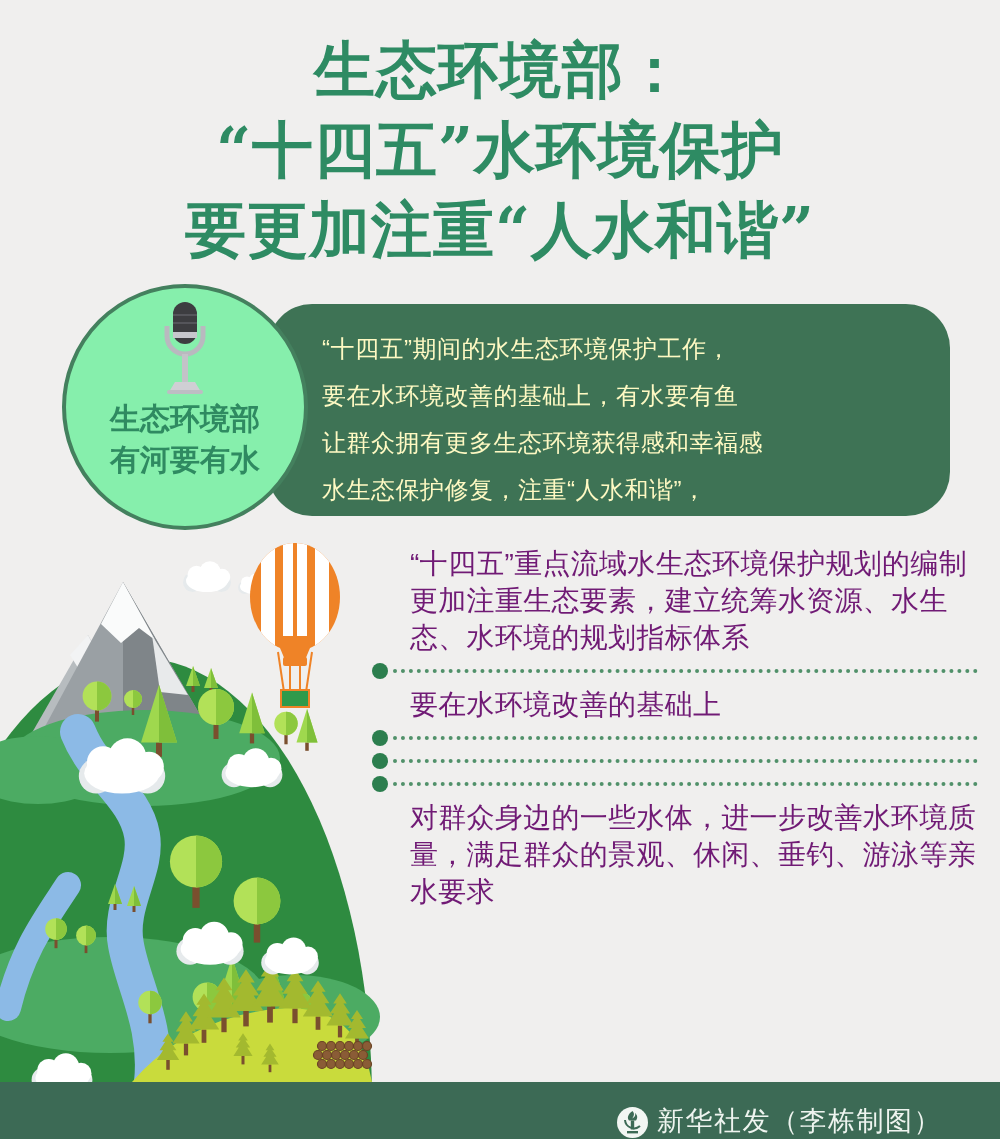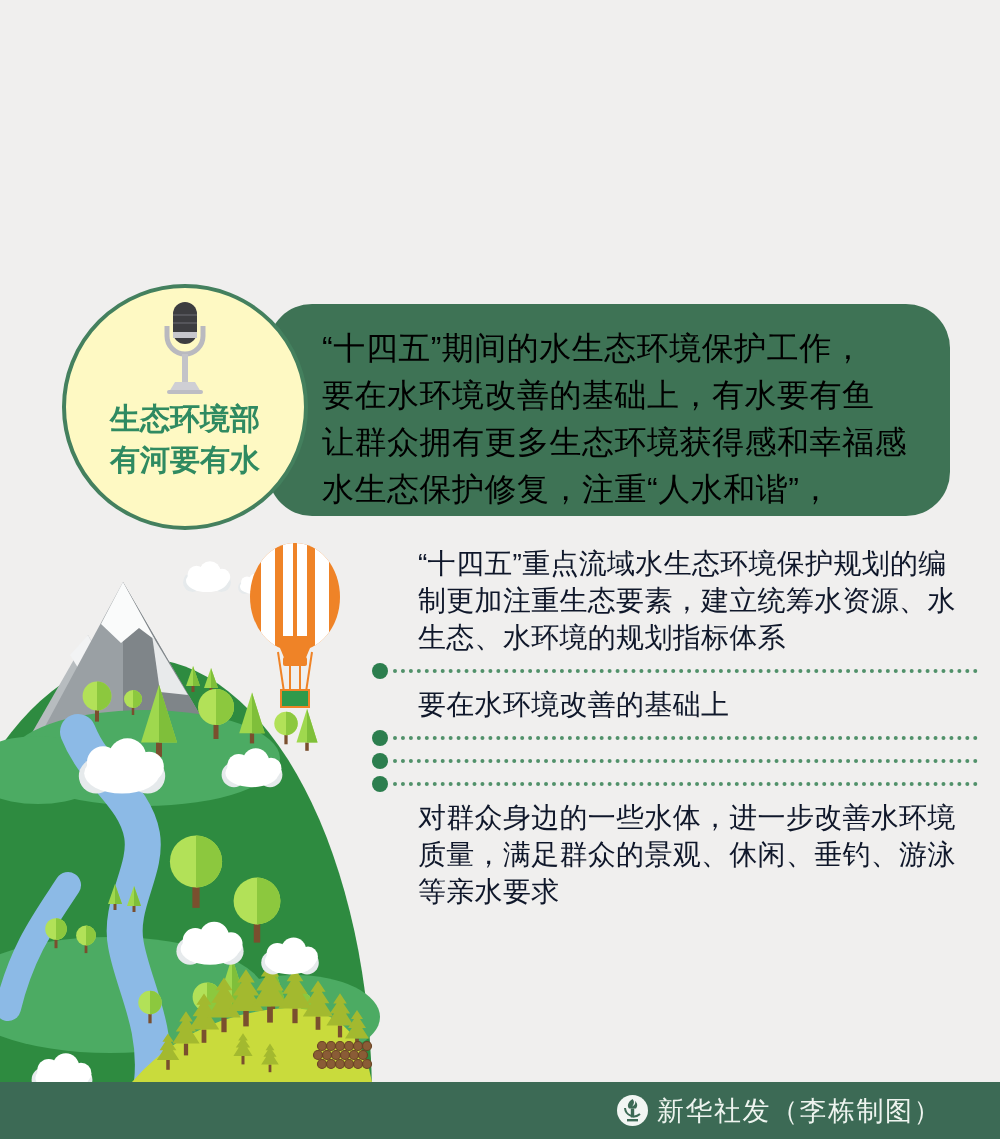--- a/index.html
+++ b/index.html
@@ -10,58 +10,63 @@
   }
   
   .title {
     position:absolute; top:30px; left:0; right:0; z-index:4;
     text-align:center; font-family:"DejaVu Serif", serif; font-weight:700;
     font-size:61px; line-height:80px; color:#2e8b63; letter-spacing:1px;
   }
   
   .speaker-circle {
     position:absolute; left:62px; top:284px; width:238px; height:238px; z-index:3;
-    background:#fef9c3; border:4px solid #44805e; border-radius:50%;
+    background:#86efac; border:4px solid #44805e; border-radius:50%;
     display:flex; flex-direction:column; align-items:center;
     text-align:left;
   }
   .speaker-circle .mic { margin-top:12px; height:96px; }
   .speaker-lines { font-size:30px; font-weight:700; color:#2f8a61; line-height:41px; margin-top:2px; }
   
   .quote-box {
     position:absolute; left:268px; top:304px; width:682px; height:212px; z-index:2;
     background:#3e7355; border-radius:44px; box-sizing:border-box;
     padding:21px 20px 0 54px;
   }
-  .quote-line { font-size:32px; line-height:47px; color:#000000; letter-spacing:0.5px; white-space:nowrap; }
+  .quote-line { font-size:24px; line-height:47px; color:#fef9c3; letter-spacing:0.5px; white-space:nowrap; }
   
   .points { position:absolute; left:372px; top:540px; width:606px; z-index:2; }
   .point-text {
-    padding-left:38px; font-size:28px; line-height:37px; color:#0f172a;
-    letter-spacing:0.3px; margin:5px 8px;
+    padding-left:38px; font-size:28px; line-height:37px; color:#701a75;
+    letter-spacing:0.3px; margin:5px 0;
   }
   .sep { display:flex; align-items:center; margin:7px 0; height:16px; }
   .sep .dot { width:16px; height:16px; border-radius:50%; background:#2c7e4e; flex:0 0 auto; }
   .sep .dots { flex:1; border-top:4px dotted #51916a; margin-left:5px; height:0; }
   
   .scene { position:absolute; left:0; top:540px; width:470px; height:542px; z-index:1; }
   
   .footer {
     position:absolute; left:0; bottom:0; width:100%; height:57px; z-index:5;
     background:#3c6a55; box-sizing:border-box;
-    display:flex; align-items:center; justify-content:flex-end;
+    display:flex; align-items:flex-end; justify-content:flex-end;
     padding-right:58px; gap:8px;
   }
   .credit { color:#eef4ef; font-size:27px; letter-spacing:1.5px; }
 </style>
 </head>
 <body>
 
 <div class="poster">
 
+  <div class="title">
+    <div>生态环境部：</div>
+    <div>“十四五”水环境保护</div>
+    <div>要更加注重“人水和谐”</div>
+  </div>
 
   <div class="speaker-circle">
     <svg class="mic" width="64" height="96" viewBox="0 0 64 96">
       <rect x="20" y="2" width="24" height="42" rx="12" fill="#3d3d40"></rect>
       <rect x="20" y="14" width="24" height="2" fill="#55555a"></rect>
       <rect x="20" y="22" width="24" height="2" fill="#55555a"></rect>
       <rect x="20" y="32" width="24" height="6" fill="#c7c7cc"></rect>
       <path d="M14 26 v10 a18 18 0 0 0 36 0 v-10" fill="none" stroke="#b9b9bf" stroke-width="5"></path>
       <rect x="29" y="54" width="6" height="28" fill="#c3c3c8"></rect>
       <polygon points="16,92 48,92 42,82 22,82" fill="#cfcfd4"></polygon>

